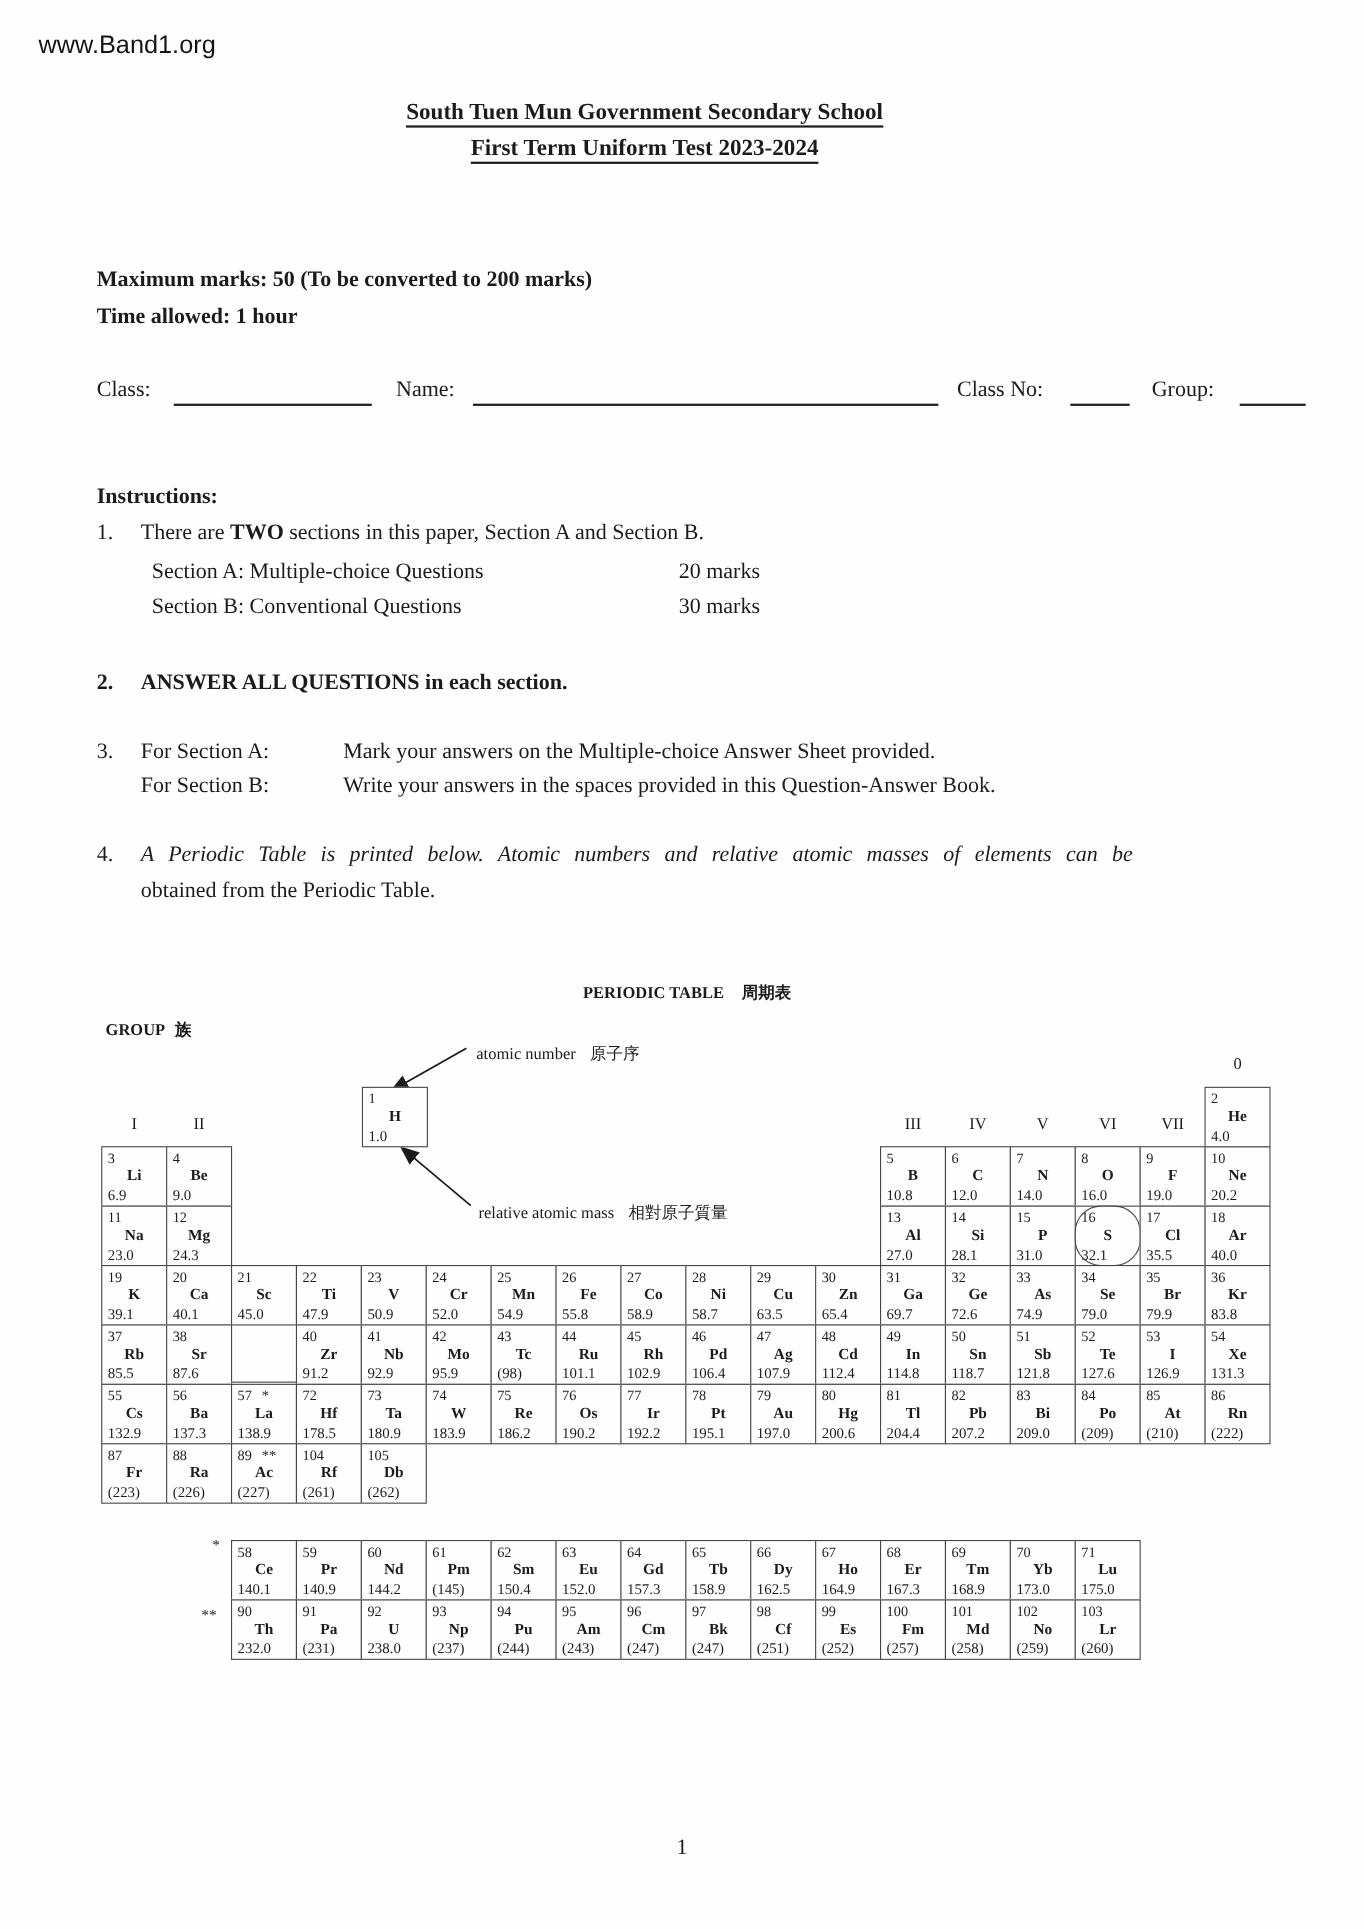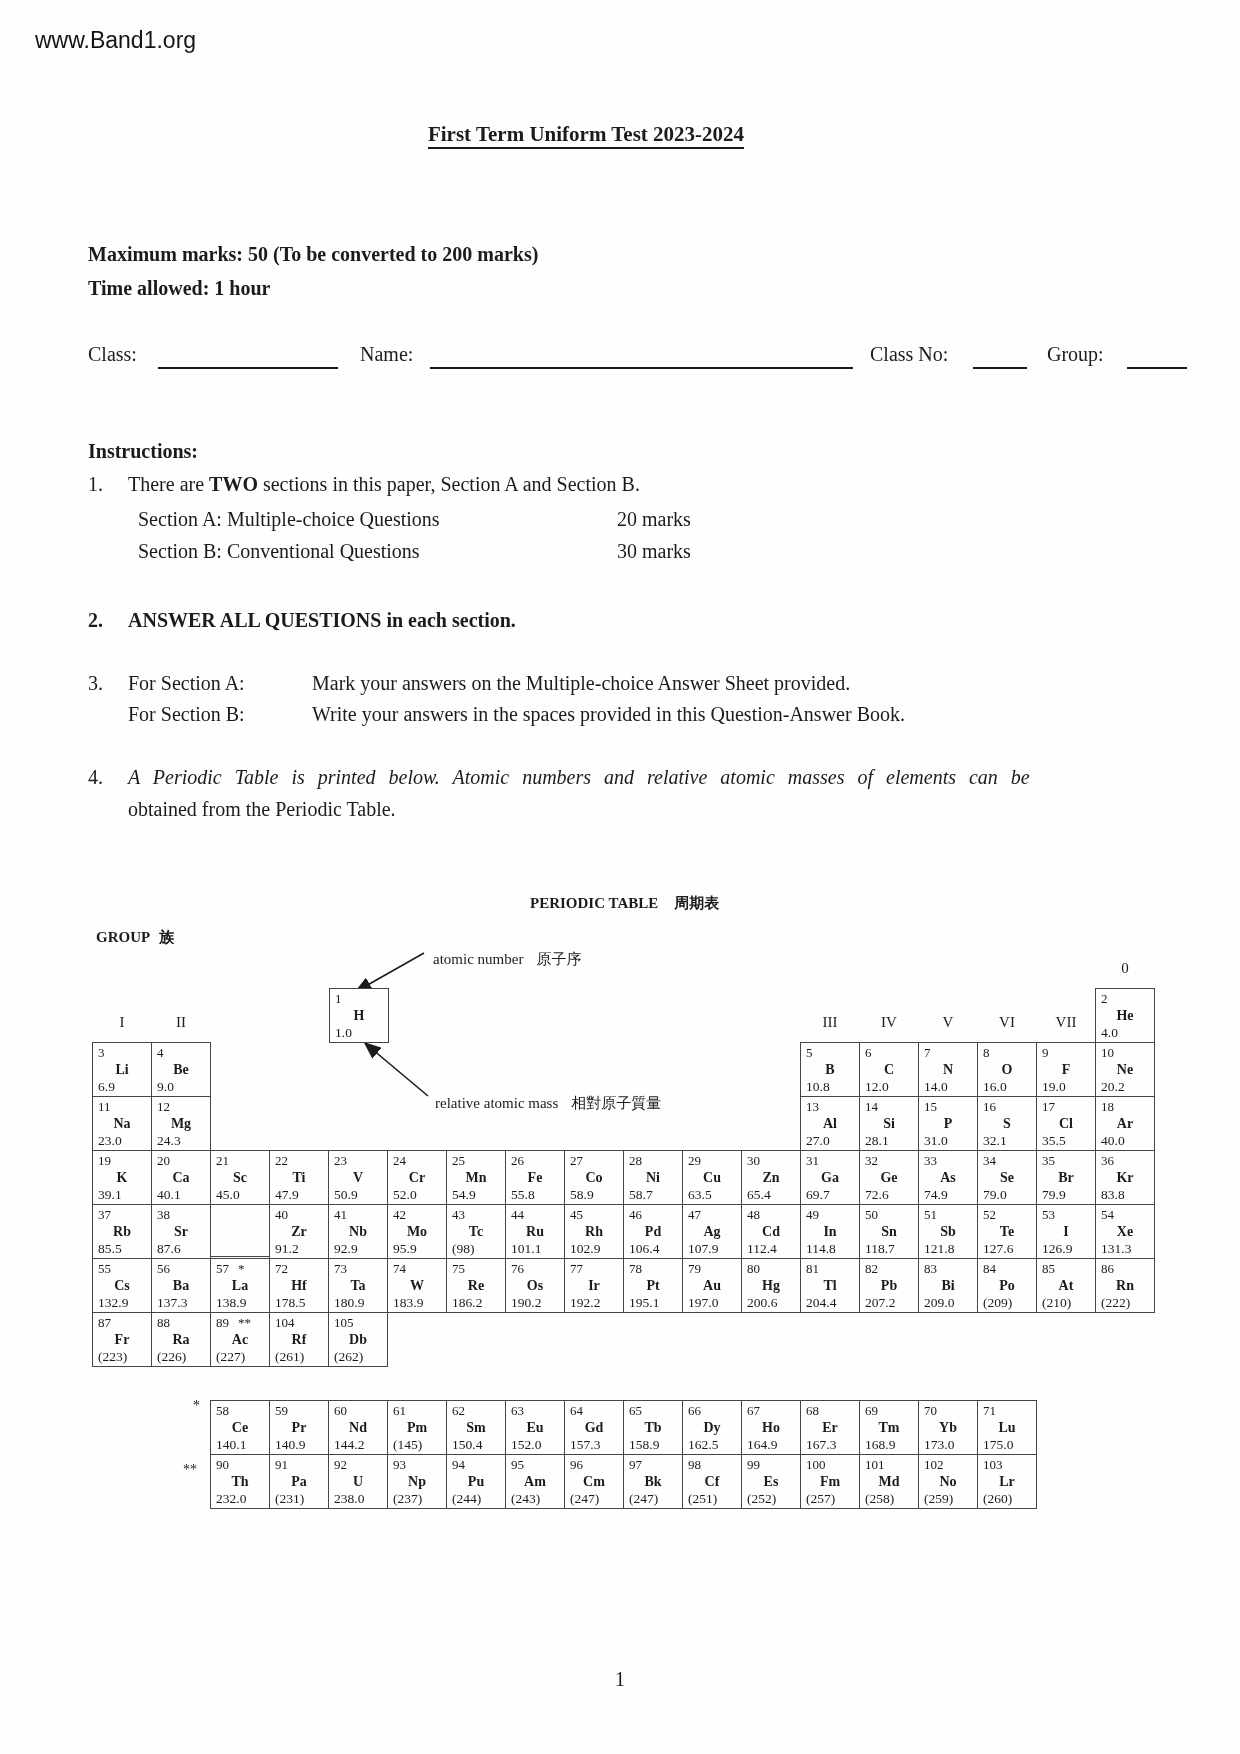--- a/index.html
+++ b/index.html
@@ -27,20 +27,23 @@
   .fmk{font-size:14px;}
   .pgnum{left:0;top:1668px;width:1240px;text-align:center;font-size:20px;white-space:normal;}
 </style>
 </head>
 <body>
 
 <div class="page">
 
   <div class="abs watermark">www.Band1.org</div>
 
+  <div class="abs hline" style="top:88px;">
+    <span class="u">South Tuen Mun Government Secondary School</span>
+  </div>
   <div class="abs hline" style="top:121px;">
     <span class="u">First Term Uniform Test 2023-2024</span>
   </div>
 
   <div class="abs txt b" style="left:88px;top:241px;">Maximum marks: 50 (To be converted to 200 marks)</div>
   <div class="abs txt b" style="left:88px;top:275px;">Time allowed: 1 hour</div>
 
   <div class="abs txt" style="left:88px;top:341px;">Class:</div>
   <div class="blank" style="left:158px;top:341px;width:180px;"></div>
   <div class="abs txt" style="left:360px;top:341px;">Name:</div>
@@ -172,21 +175,21 @@
       <div class="cell" style="left: 859px; top: 1096px;">
         <div class="z">14</div>
         <div class="s">Si</div>
         <div class="m">28.1</div>
       </div>
       <div class="cell" style="left: 918px; top: 1096px;">
         <div class="z">15</div>
         <div class="s">P</div>
         <div class="m">31.0</div>
       </div>
-      <div class="cell" style="left: 977px; top: 1096px;">
+      <div class="cell" style="left: 977px; top: 1096px; border-radius: 24px;">
         <div class="z">16</div>
         <div class="s">S</div>
         <div class="m">32.1</div>
       </div>
       <div class="cell" style="left: 1036px; top: 1096px;">
         <div class="z">17</div>
         <div class="s">Cl</div>
         <div class="m">35.5</div>
       </div>
       <div class="cell" style="left: 1095px; top: 1096px;">

